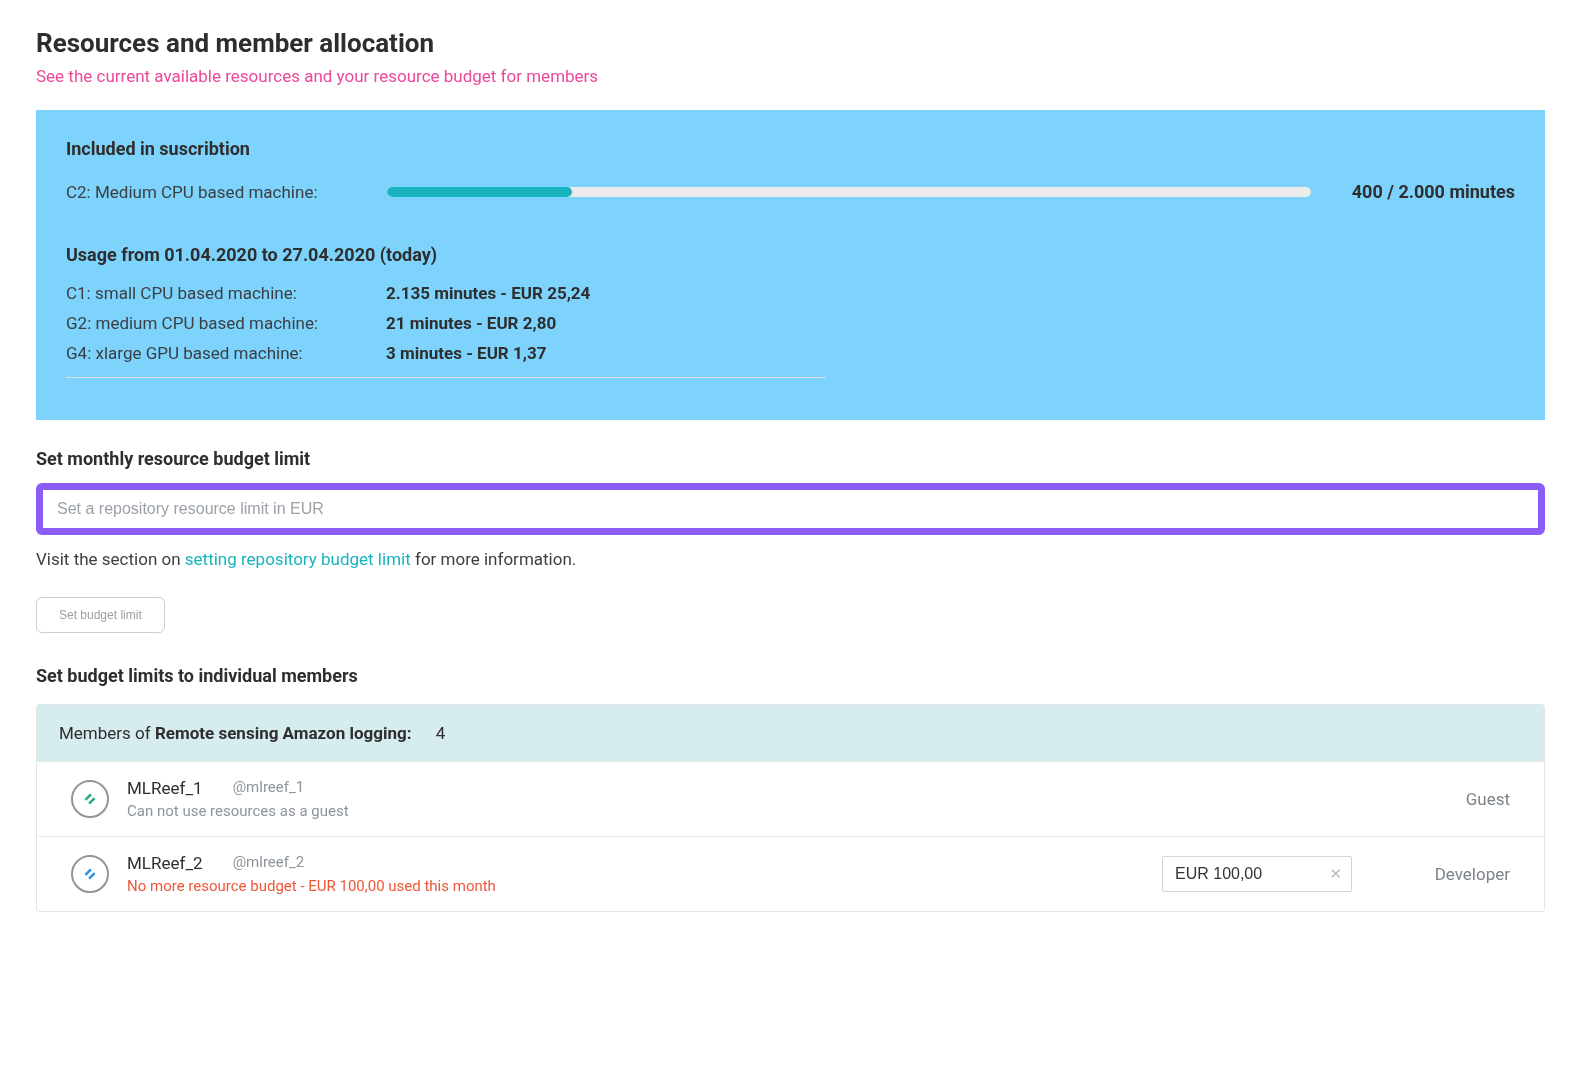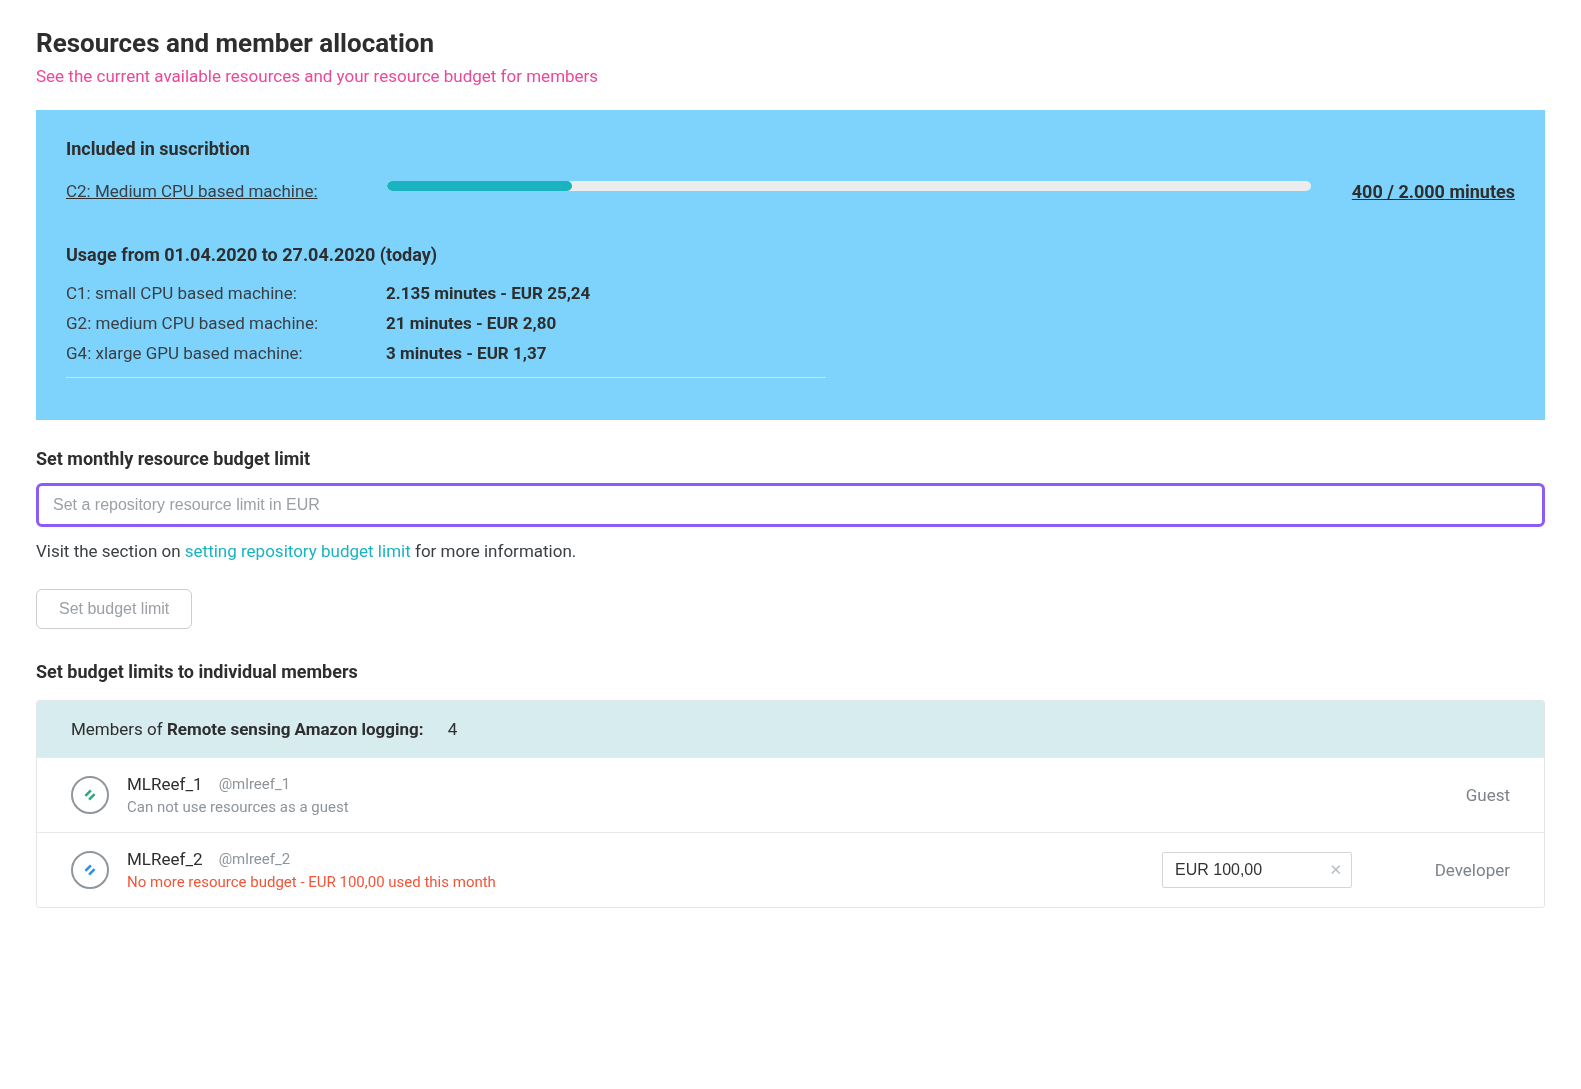--- a/index.html
+++ b/index.html
@@ -27,24 +27,23 @@
     margin-bottom: 28px;
   }
   .panel-heading {
     font-weight: 700;
     font-size: 18px;
     color: #2e2e2e;
     margin-bottom: 22px;
   }
   .included-row {
     display: flex;
-    align-items: flex-start;
+    align-items: center;
     gap: 11px;
     margin-bottom: 42px;
-    text-decoration: underline;
   }
   .included-label {
     width: 310px;
     flex: 0 0 auto;
     color: #3b3f44;
     font-size: 17px;
   }
   .progress-wrap {
     flex: 1 1 auto;
     height: 10px;
@@ -92,58 +91,58 @@
     max-width: 100%;
   }
   .section-heading {
     font-weight: 700;
     font-size: 18px;
     margin-bottom: 14px;
     color: #2e2e2e;
   }
   .text-input {
     width: 100%;
-    border: 3px solid #8b5cf6;
+    border: 7px solid #8b5cf6;
     border-radius: 6px;
     padding: 10px 14px;
     font-size: 16px;
     color: #333;
     background: #fff;
   }
   .text-input::placeholder { color: #9aa0a6; }
   .helper-text {
     margin-top: 14px;
     color: #3b3f44;
     font-size: 17px;
   }
   .link-teal { color: #19b4c0; text-decoration: none; cursor: pointer; }
   .btn-secondary {
     margin-top: 28px;
     border: 1px solid #c9ced3;
     background: #fff;
     color: #9aa0a6;
     border-radius: 6px;
     padding: 10px 22px;
-    font-size: 16px;
+    font-size: 12px;
     cursor: pointer;
   }
   .members-heading {
     font-weight: 700;
     font-size: 18px;
     margin-top: 32px;
     margin-bottom: 18px;
   }
   .members-container {
     border: 1px solid #e2e6e9;
     border-radius: 3px;
     overflow: hidden;
   }
   .members-header {
     background: #d6ecef;
-    padding: 18px 34px;
+    padding: 18px 22px;
     font-size: 17px;
     color: #2e2e2e;
   }
   .members-header strong { font-weight: 700; }
   .members-count { margin-left: 20px; }
   .member-row {
     display: flex;
     align-items: center;
     padding: 16px 34px;
     border-top: 1px solid #e7ebee;
@@ -153,21 +152,21 @@
     width: 38px; height: 38px;
     border-radius: 50%;
     border: 2px solid #8f969c;
     display: flex;
     align-items: center;
     justify-content: center;
     flex: 0 0 auto;
   }
   .avatar svg { width: 22px; height: 22px; }
   .member-main { flex: 1 1 auto; }
-  .member-top { display: flex; align-items: center; gap: 16px; }
+  .member-top { display: flex; align-items: flex-start; gap: 30px; }
   .member-name { font-size: 17px; color: #2e2e2e; }
   .member-handle { color: #8d949a; font-size: 15px; }
   .member-note {
     color: #8d949a;
     font-size: 15px;
     margin-top: 4px;
   }
   .member-note.warn { color: #f05638; }
   .member-budget-input-wrap {
     position: relative;

